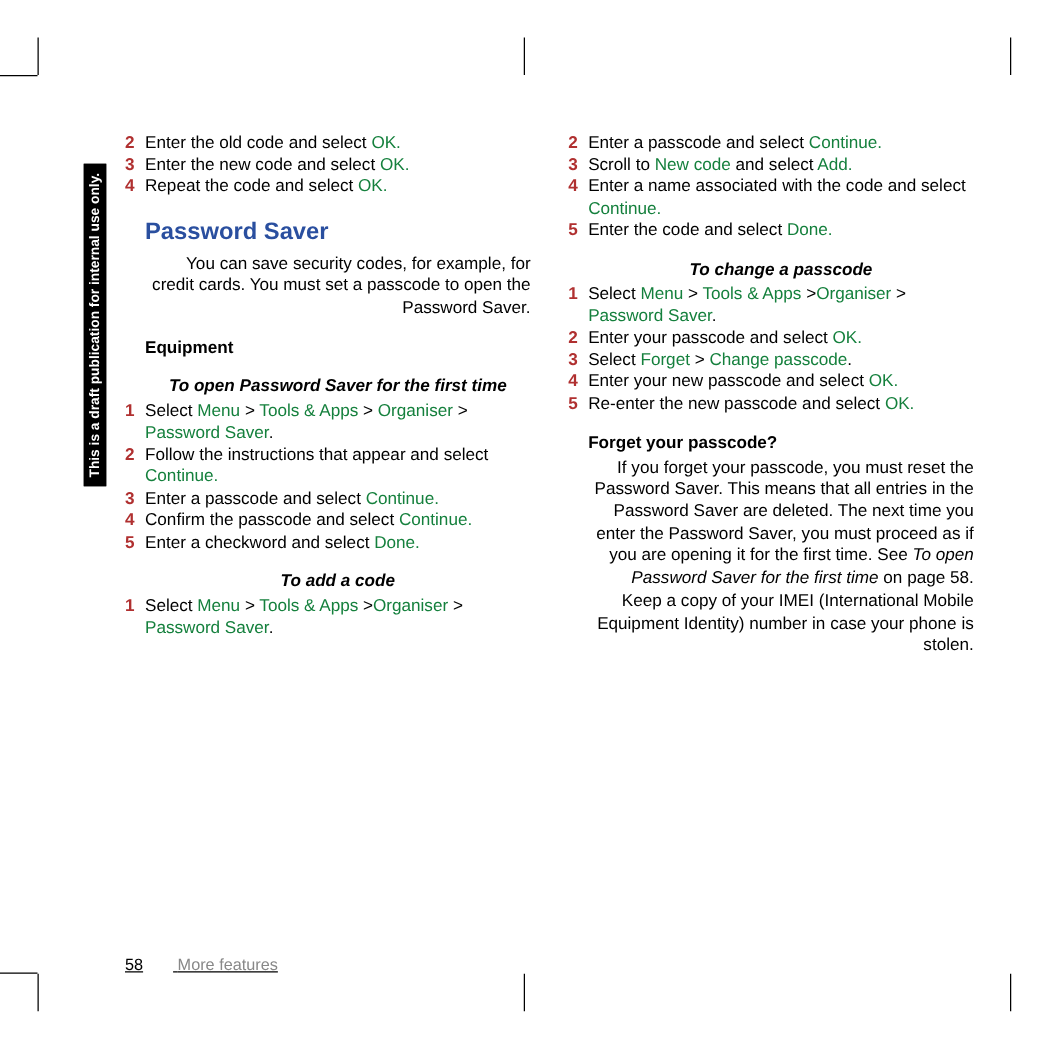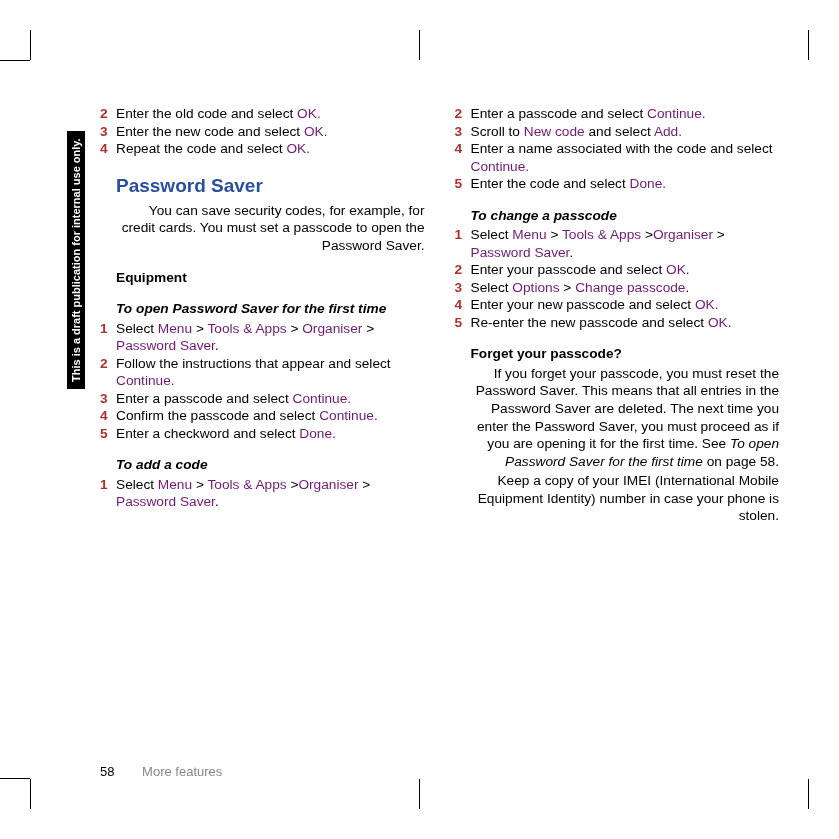--- a/index.html
+++ b/index.html
@@ -55,47 +55,49 @@
       display: flex;
       margin-bottom: 0px;
     }
     .ol-num {
       color: #b03030;
       font-weight: bold;
       width: 16px;
       flex-shrink: 0;
     }
     .ol-body { flex: 1; }
-    .link { color: #701a75; }
+    .link { color: #15803d; }
     .heading-blue {
       color: #2a4f9f;
       font-size: 19px;
       font-weight: bold;
       margin-top: 16px;
       margin-bottom: 4px;
     }
     .heading-black {
       font-weight: bold;
       margin-top: 14px;
       margin-bottom: 2px;
     }
     .heading-italic {
       font-weight: bold;
       font-style: italic;
       margin-top: 14px;
       margin-bottom: 2px;
+      text-align: center;
     }
     .para { margin-bottom: 2px; text-align: right; }
     .indent { padding-left: 16px; }
     .ital { font-style: italic; }
     .footer {
       position: absolute;
       bottom: 60px;
       left: 100px;
       font-size: 13px;
+      text-decoration: underline;
     }
     .footer-page { padding-right: 24px; }
     .footer-section { color: #888; }
   </style>
 </head>
 <body>
 
 <div class="crop-line-h crop-tl-h"></div>
 <div class="crop-line-v crop-tl-v"></div>
 <div class="crop-line-v crop-tr-v"></div>
@@ -172,21 +174,21 @@
       <div class="ol-item">
         <span class="ol-num">1</span>
         <span class="ol-body">Select <span class="link">Menu</span> &gt; <span class="link">Tools &amp; Apps</span> &gt;<span class="link">Organiser</span> &gt; <span class="link">Password Saver</span>.</span>
       </div>
       <div class="ol-item">
         <span class="ol-num">2</span>
         <span class="ol-body">Enter your passcode and select <span class="link">OK.</span></span>
       </div>
       <div class="ol-item">
         <span class="ol-num">3</span>
-        <span class="ol-body">Select <span class="link">Options</span> &gt; <span class="link">Change passcode</span>.</span>
+        <span class="ol-body">Select <span class="link">Forget</span> &gt; <span class="link">Change passcode</span>.</span>
       </div>
       <div class="ol-item">
         <span class="ol-num">4</span>
         <span class="ol-body">Enter your new passcode and select <span class="link">OK.</span></span>
       </div>
       <div class="ol-item">
         <span class="ol-num">5</span>
         <span class="ol-body">Re-enter the new passcode and select <span class="link">OK.</span></span>
       </div>
       <div class="heading-black indent">Forget your passcode?</div>

